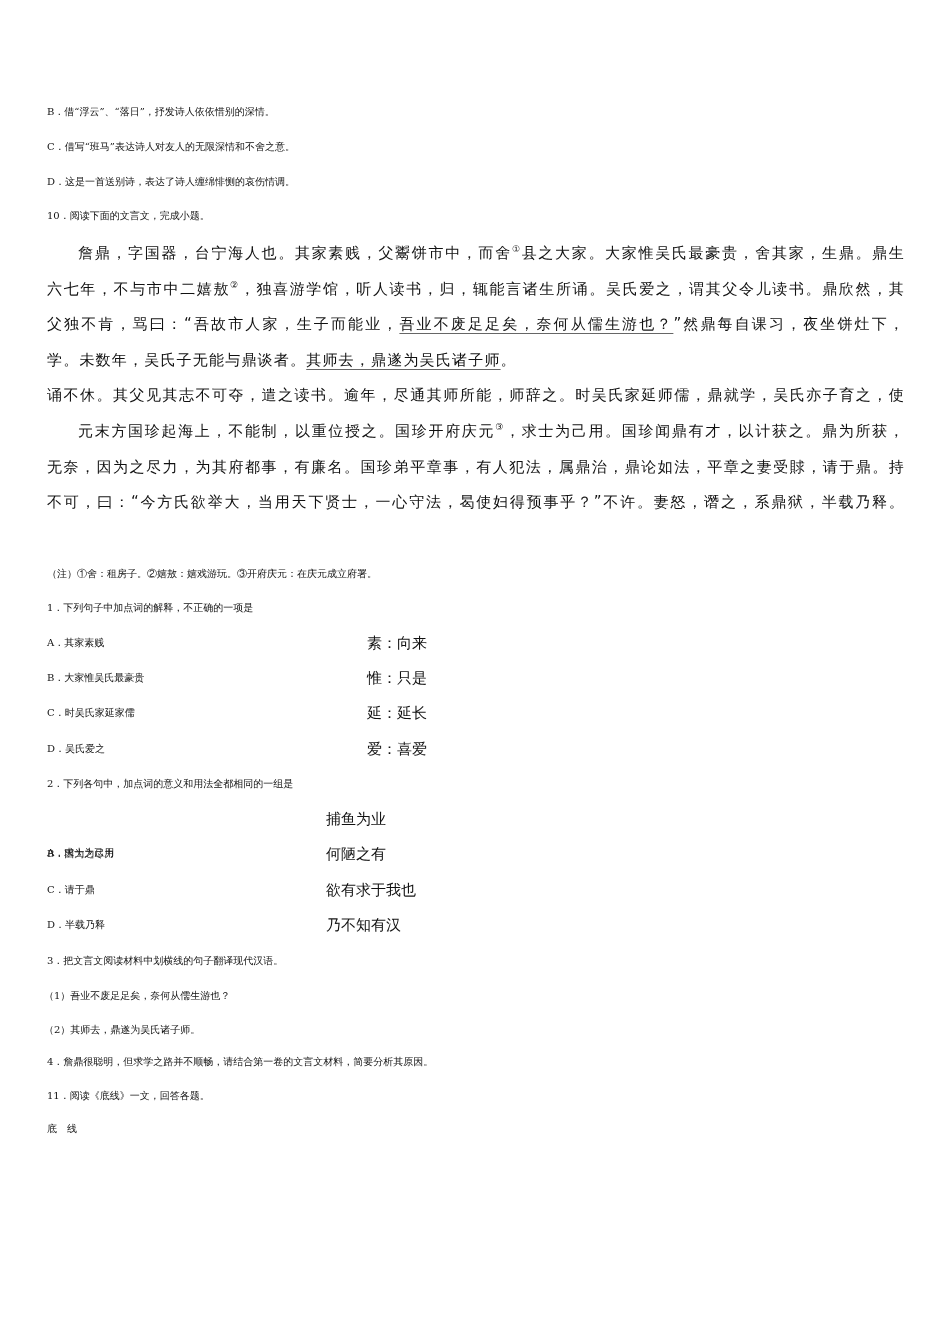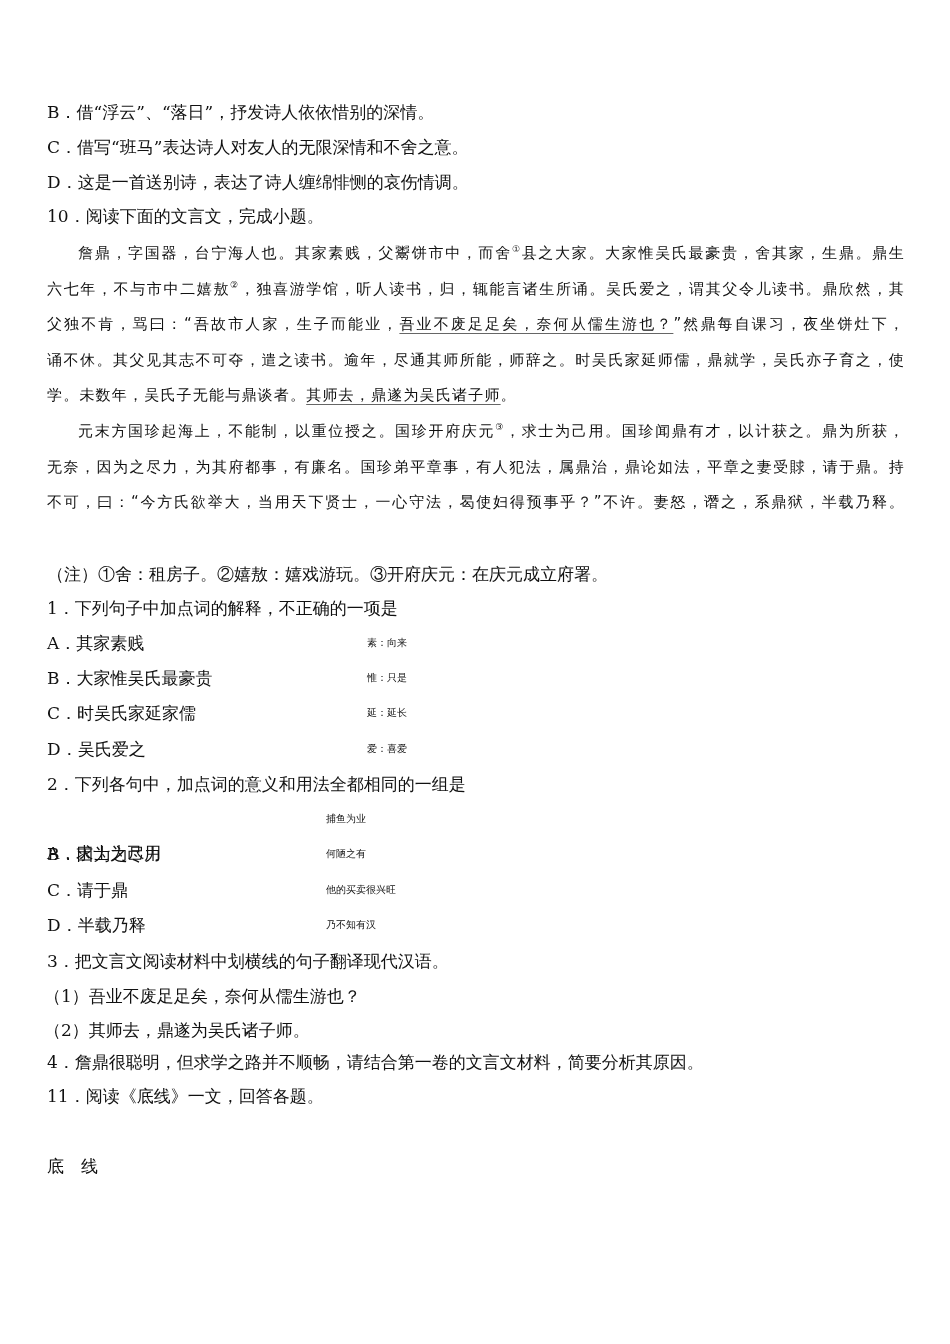--- a/index.html
+++ b/index.html
@@ -4,35 +4,35 @@
 <style>
   html, body { margin: 0; padding: 0; background: #ffffff; }
   body {
     width: 950px; height: 1344px; position: relative; overflow: hidden;
     font-family: "DejaVu Serif", "Liberation Serif", serif;
     color: #111;
     font-size: 15px;
   }
   .line {
     position: absolute; left: 47px; white-space: nowrap;
-    font-size: 17px; line-height: 20px;
+    font-size: 10px; line-height: 20px;
   }
   .para {
     position: absolute; left: 47px; width: 858px;
     font-size: 15px; line-height: 35.5px;
     text-align: justify; text-align-last: justify;
     letter-spacing: 1.2px;
     font-family: "DejaVu Sans", sans-serif;
   }
   .para .row { display: block; height: 35.5px; white-space: nowrap; text-align-last: justify; }
   .para .row.last { text-align-last: left; }
   .indent { padding-left: 31px; }
   .u { text-decoration: underline; text-underline-offset: 4px; text-decoration-color: #666; }
-  .opt-right { position: absolute; white-space: nowrap; font-size: 10px; line-height: 20px; }
-  .sans { font-family: "DejaVu Sans", sans-serif; margin-top: 37px; }
+  .opt-right { position: absolute; white-space: nowrap; font-size: 15px; line-height: 20px; }
+  .sans { font-family: "DejaVu Sans", sans-serif; }
   sup { font-size: 9px; vertical-align: 6px; line-height: 0; }
 </style>
 </head>
 <body>
 
 <div class="line" style="top:102px">
   <span>B．</span><span>借“浮云”、“落日”，抒发诗人依依惜别的深情。</span>
 </div>
 <div class="line" style="top:137px">
   <span>C．</span><span>借写“班马”表达诗人对友人的无限深情和不舍之意。</span>
@@ -40,22 +40,22 @@
 <div class="line" style="top:172px">
   <span>D．</span><span>这是一首送别诗，表达了诗人缠绵悱恻的哀伤情调。</span>
 </div>
 
 <div class="line" style="top:206px">10．阅读下面的文言文，完成小题。</div>
 
 <div class="para" style="top:236px">
   <span class="row indent"><span>詹鼎，字国器，台宁海人也。其家素贱，父鬻饼市中，而舍</span><sup>①</sup><span>县之大家。大家惟吴氏最豪贵，舍其家，生鼎。鼎生</span></span>
   <span class="row"><span>六七年，不与市中二嬉敖</span><sup>②</sup><span>，独喜游学馆，听人读书，归，辄能言诸生所诵。吴氏爱之，谓其父令儿读书。鼎欣然，其</span></span>
   <span class="row"><span>父独不肯，骂曰：“吾故市人家，生子而能业，</span><span class="u">吾业不废足足矣，奈何从儒生游也？</span><span>”然鼎每自课习，夜坐饼灶下，</span></span>
+  <span class="row last"><span>学。未数年，吴氏子无能与鼎谈者。</span><span class="u">其师去，鼎遂为吴氏诸子师</span><span>。</span></span>
   <span class="row"><span>诵不休。其父见其志不可夺，遣之读书。逾年，尽通其师所能，师辞之。时吴氏家延师儒，鼎就学，吴氏亦子育之，使</span></span>
-  <span class="row last"><span>学。未数年，吴氏子无能与鼎谈者。</span><span class="u">其师去，鼎遂为吴氏诸子师</span><span>。</span></span>
 </div>
 
 <div class="para" style="top:414px">
   <span class="row indent"><span>元末方国珍起海上，不能制，以重位授之。国珍开府庆元</span><sup>③</sup><span>，求士为己用。国珍闻鼎有才，以计获之。鼎为所获，</span></span>
   <span class="row"><span>无奈，因为之尽力，为其府都事，有廉名。国珍弟平章事，有人犯法，属鼎治，鼎论如法，平章之妻受賕，请于鼎。持</span></span>
   <span class="row"><span>不可，曰：“今方氏欲举大，当用天下贤士，一心守法，曷使妇得预事乎？”不许。妻怒，谮之，系鼎狱，半载乃释。</span></span>
 </div>
 
 <div class="line" style="top:564px">（注）①舍：租房子。②嬉敖：嬉戏游玩。③开府庆元：在庆元成立府署。</div>
 
@@ -68,21 +68,21 @@
 <div class="opt-right" style="left:367px;top:703px">延：延长</div>
 <div class="line" style="top:739px"><span>D．</span><span>吴氏爱之</span></div>
 <div class="opt-right" style="left:367px;top:739px">爱：喜爱</div>
 
 <div class="line" style="top:774px">2．下列各句中，加点词的意义和用法全都相同的一组是</div>
 <div class="line" style="top:843px"><span>A．</span><span>求士为己用</span></div>
 <div class="opt-right" style="left:326px;top:809px">捕鱼为业</div>
 <div class="line" style="top:844px"><span>B．</span><span>因为之尽力</span></div>
 <div class="opt-right" style="left:326px;top:844px">何陋之有</div>
 <div class="line" style="top:880px"><span>C．</span><span>请于鼎</span></div>
-<div class="opt-right" style="left:326px;top:880px">他的买卖很兴旺</div>
+<div class="opt-right" style="left:326px;top:880px">欲有求于我也</div>
 <div class="line" style="top:915px"><span>D．</span><span>半载乃释</span></div>
 <div class="opt-right" style="left:326px;top:915px">乃不知有汉</div>
 
 <div class="line" style="top:951px">3．把文言文阅读材料中划横线的句子翻译现代汉语。</div>
 <div class="line" style="top:986px;left:44px">（1）吾业不废足足矣，奈何从儒生游也？</div>
 <div class="line" style="top:1020px;left:44px">（2）其师去，鼎遂为吴氏诸子师。</div>
 
 <div class="line" style="top:1052px">4．詹鼎很聪明，但求学之路并不顺畅，请结合第一卷的文言文材料，简要分析其原因。</div>
 
 <div class="line" style="top:1086px">11．阅读《底线》一文，回答各题。</div>

